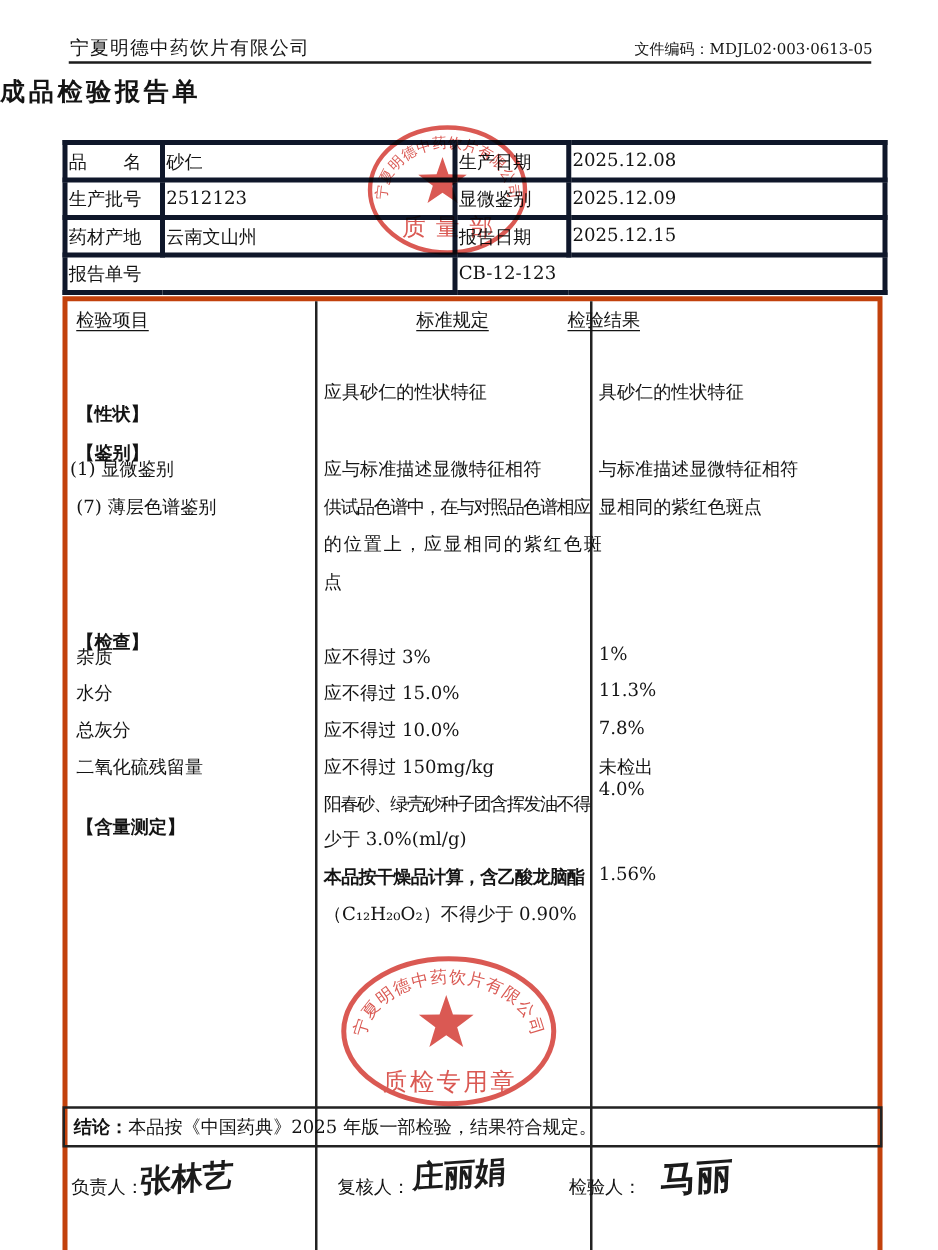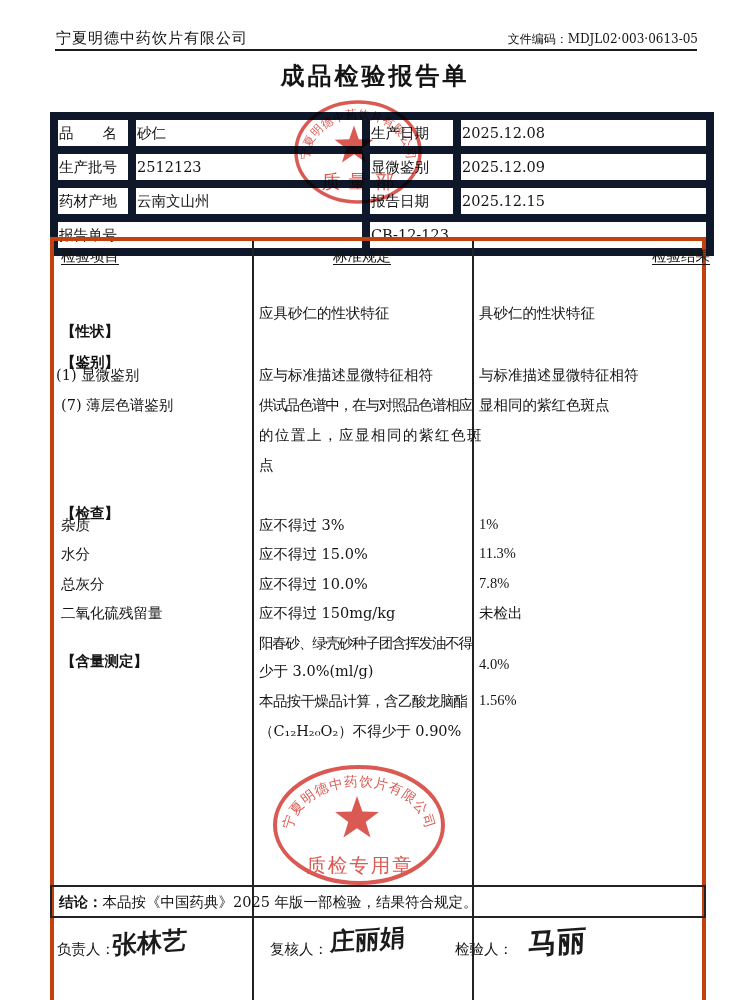--- a/index.html
+++ b/index.html
@@ -3,35 +3,35 @@
 <meta charset="utf-8">
 <style>
   html,body{margin:0;padding:0;background:#fff;}
   .page{position:relative;width:750px;height:1000px;background:#ffffff;overflow:hidden;
         font-family:"DejaVu Serif","Liberation Serif",serif;color:#141414;}
   .abs{position:absolute;white-space:pre;}
   
   .company{left:56px;top:29px;font-size:15px;letter-spacing:1px;}
   .doccode{right:52px;top:31px;font-size:12px;text-align:center;}
   .hrule{position:absolute;left:55px;top:49px;width:642px;height:2px;background:#1c1c1c;}
-  .doctitle{left:0;top:60px;width:750px;text-align:center;font-size:24px;font-weight:bold;letter-spacing:3px;}
+  .doctitle{left:0;top:60px;width:750px;text-align:left;font-size:20px;font-weight:bold;letter-spacing:3px;}
   
   table.info{position:absolute;left:50px;top:112px;width:656px;border-collapse:collapse;table-layout:fixed;}
-  table.info td{border:8px solid #0f172a;height:26px;font-size:14.5px;padding:0 0 0 1px;vertical-align:middle;white-space:pre;}
+  table.info td{border:4px solid #0f172a;height:26px;font-size:14.5px;padding:0 0 0 1px;vertical-align:middle;white-space:pre;}
   
   .main{position:absolute;left:50px;top:237px;width:656px;height:822px;border:4px solid #c2410c;box-sizing:border-box;}
   .vline{position:absolute;top:0;height:100%;width:0;border-left:2px solid #222;}
   .line{position:absolute;font-size:14.5px;white-space:pre;}
   .b{font-weight:bold;margin-top:18px;}
   .u{text-decoration:underline;text-underline-offset:3px;}
   .c2{left:205px;width:215px;}
-  .c3{left:425px;width:225px;font-family:Liberation Serif, serif;}
+  .c3{left:425px;width:225px;}
   .sp1{letter-spacing:-1.2px;}
   .sp2{letter-spacing:1.5px;}
-  .tight{letter-spacing:-0.6px;}
+  .tight{letter-spacing:-0.6px;font-weight:bold;}
   .hdr{position:absolute;top:6px;font-size:14.5px;}
   
   .conclusion{position:absolute;left:50px;top:885px;width:656px;height:33px;border:2px solid #222;box-sizing:border-box;
               font-size:14.5px;line-height:29px;padding-left:7px;white-space:pre;}
   
   .sig-label{font-size:14.5px;top:940px;}
   .sig-name{position:absolute;font-size:25px;font-weight:bold;transform:rotate(-4deg) skewX(-6deg);
             white-space:pre;color:#1b1b1b;}
   
   .stamp{position:absolute;mix-blend-mode:multiply;opacity:0.88;}
@@ -78,21 +78,21 @@
     </tr>
   </tbody>
     </table>
 
   <div class="main">
     <div class="vline" style="left:198px"></div>
     <div class="vline" style="left:418px"></div>
 
     <span class="hdr u" style="left:7px">检验项目</span>
     <span class="hdr u" style="left:198px;width:220px;text-align:center;position:absolute">标准规定</span>
-    <span class="hdr u" style="left:418px;width:238px;text-align:right;position:absolute">检验结果</span>
+    <span class="hdr u" style="left:400px;width:238px;text-align:left;position:absolute">检验结果</span>
 
     <span class="line b" style="left:7px;top:63px">【性状】</span>
     <span class="line c2" style="top:63px">应具砂仁的性状特征</span>
     <span class="line c3" style="top:63px">具砂仁的性状特征</span>
 
     <span class="line b" style="left:7px;top:94px">【鉴别】</span>
 
     <span class="line" style="left:2px;top:125px">(1) 显微鉴别</span>
     <span class="line c2" style="top:125px">应与标准描述显微特征相符</span>
     <span class="line c3" style="top:125px">与标准描述显微特征相符</span>
@@ -117,21 +117,21 @@
     <span class="line c2" style="top:334px">应不得过 10.0%</span>
     <span class="line c3" style="top:334px">7.8%</span>
 
     <span class="line" style="left:7px;top:363px">二氧化硫残留量</span>
     <span class="line c2" style="top:363px">应不得过 150mg/kg</span>
     <span class="line c3" style="top:363px">未检出</span>
 
     <span class="line b" style="left:7px;top:393px">【含量测定】</span>
     <span class="line c2 sp1" style="top:393px">阳春砂、绿壳砂种子团含挥发油不得</span>
     <span class="line c2" style="top:421px">少于 3.0%(ml/g)</span>
-    <span class="line c3" style="top:415px">4.0%</span>
+    <span class="line c3" style="top:383px">4.0%</span>
 
     <span class="line c2 tight" style="top:451px">本品按干燥品计算，含乙酸龙脑酯</span>
     <span class="line c2" style="top:481px">（C₁₂H₂₀O₂）不得少于 0.90%</span>
     <span class="line c3" style="top:451px">1.56%</span>
   </div>
 
   <div class="conclusion"><span class="b">结论：</span><span>本品按《中国药典》2025 年版一部检验，结果符合规定。</span></div>
 
   <span class="abs sig-label" style="left:57px">负责人：</span>
   <span class="sig-name" style="left:112px;top:926px">张林艺</span>

